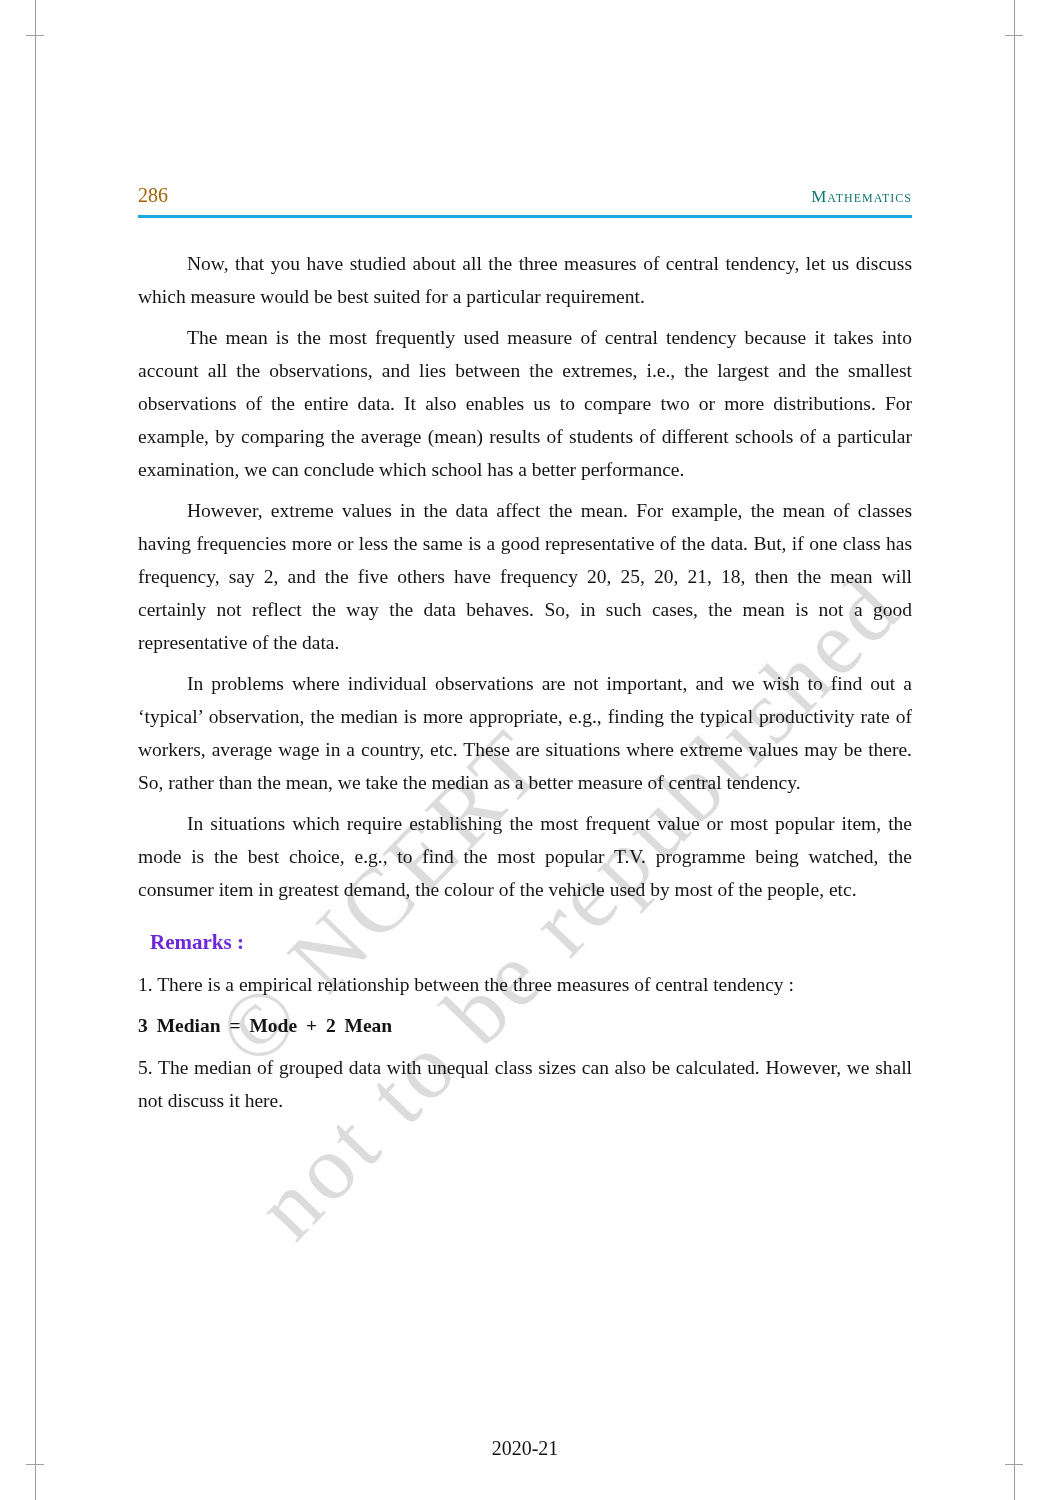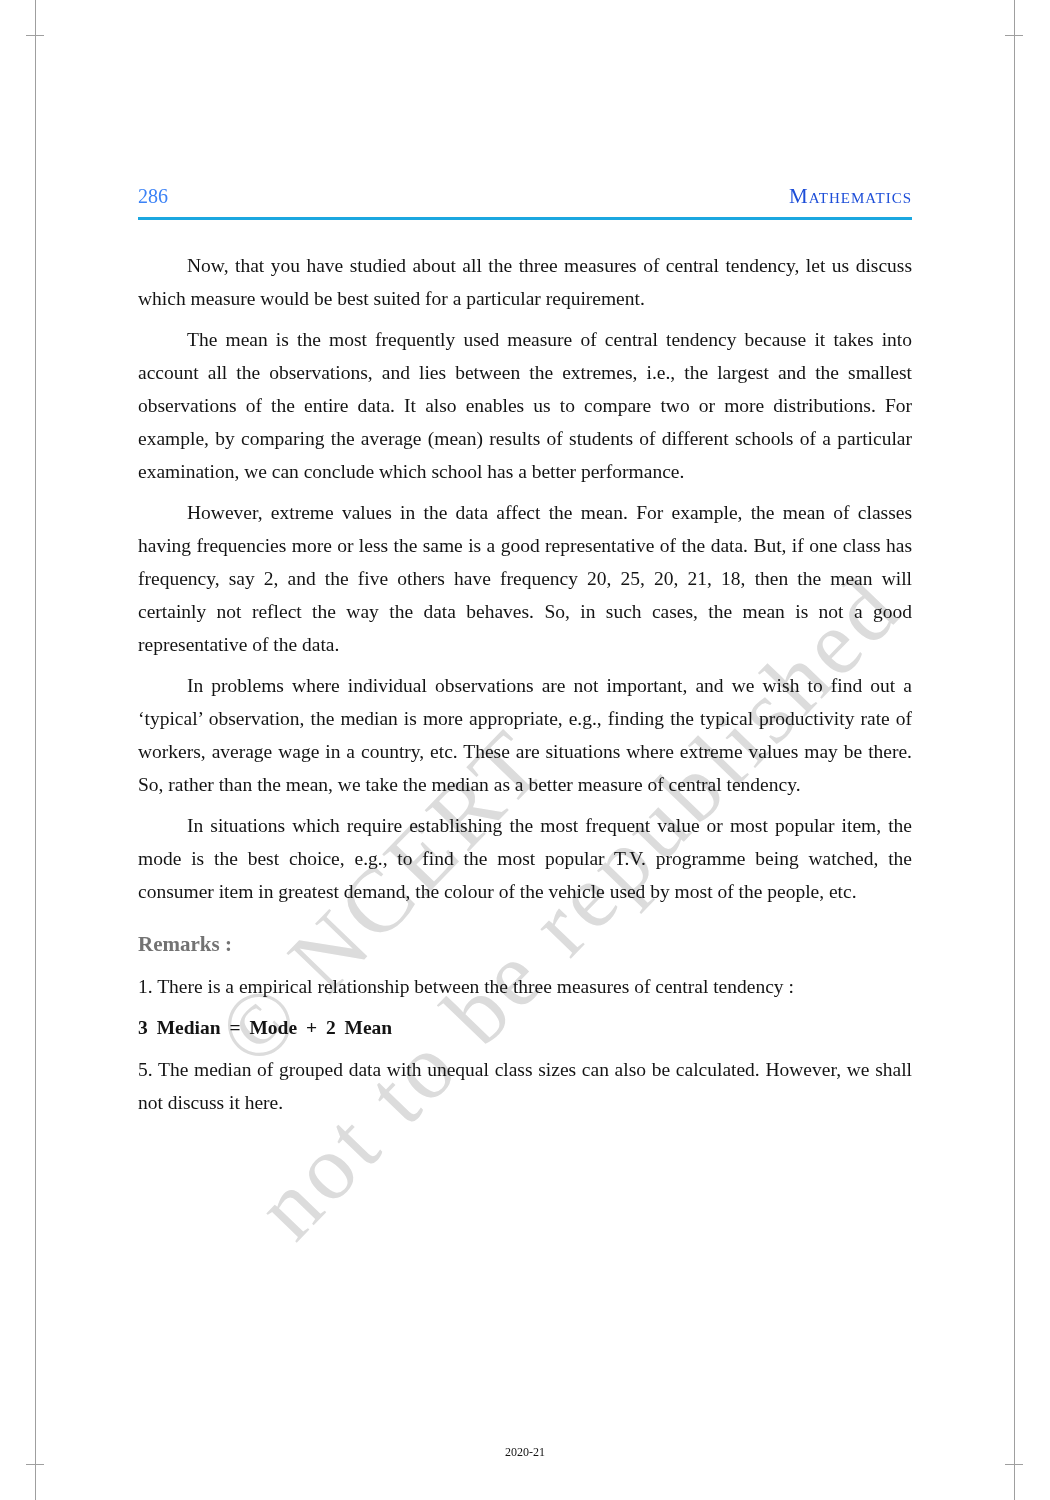--- a/index.html
+++ b/index.html
@@ -35,56 +35,56 @@
     white-space: nowrap;
     z-index: 0;
     user-select: none;
   }
   .watermark .wm-line1 { margin-right: 260px; }
 
   
   .content { position: relative; z-index: 1; padding: 184px 138px 0 138px; }
 
   .page-header { display: flex; justify-content: space-between; align-items: baseline; }
-  .page-number { font-size: 20px; color: #3b82f6; }
+  .page-number { font-size: 20px; color: #a16207; }
   .book-title {
-    color: #1d4ed8;
+    color: #0f766e;
     font-variant: small-caps;
-    font-size: 21px;
+    font-size: 17px;
     letter-spacing: 1px;
   }
   .header-rule { height: 3px; background: #1ba7e0; margin-top: 8px; margin-bottom: 29px; }
 
   p.body-para {
     font-size: 19.5px;
     line-height: 33px;
     text-align: justify;
     margin-bottom: 8px;
   }
   p.indent { text-indent: 49px; }
   p.body-para b { font-weight: normal; }
 
   h2.remarks-heading {
-    color: #737373;
+    color: #6d28d9;
     font-size: 21px;
     font-weight: bold;
-    margin: 24px 0 13px 0;
+    margin: 24px 0 13px 12px;
   }
   p.formula {
     text-align: left;
     font-weight: bold;
     text-indent: 0;
     margin: 4px 0 9px 0;
     word-spacing: 4px;
   }
 
   .page-footer {
     position: absolute; left: 0; right: 0; bottom: 40px;
     text-align: center;
-    font-size: 12px;
+    font-size: 20px;
     color: #141414;
     z-index: 1;
   }
 </style>
 </head>
 <body>
 
 <div class="page">
 
   <div class="crop-v left"></div>

